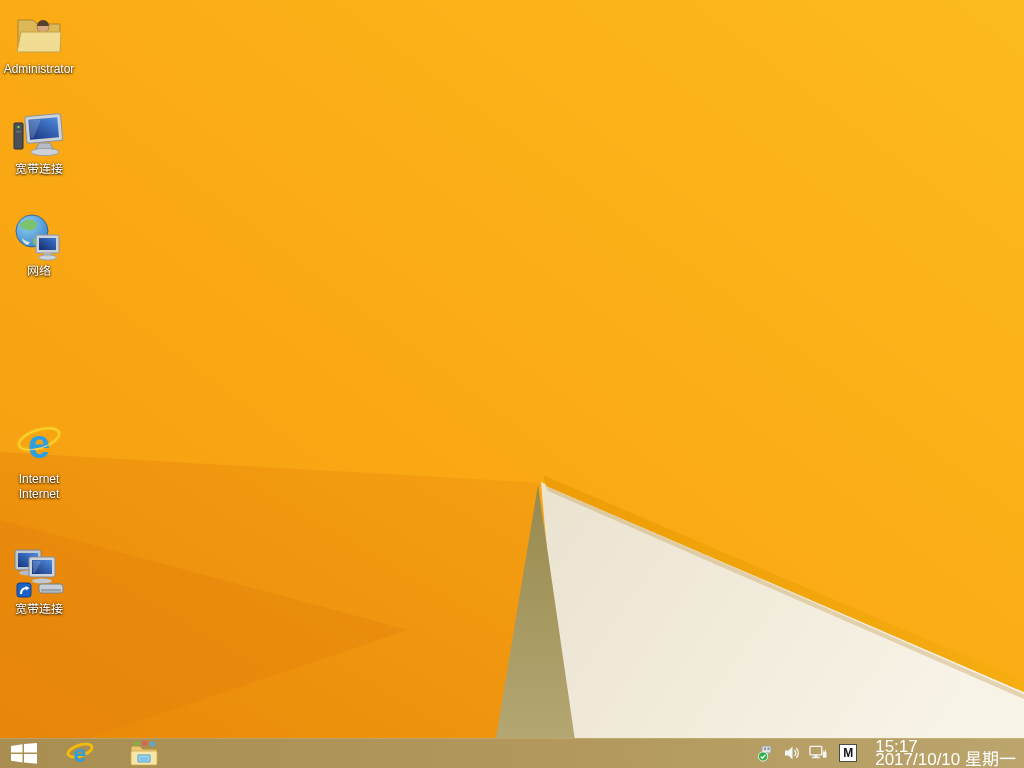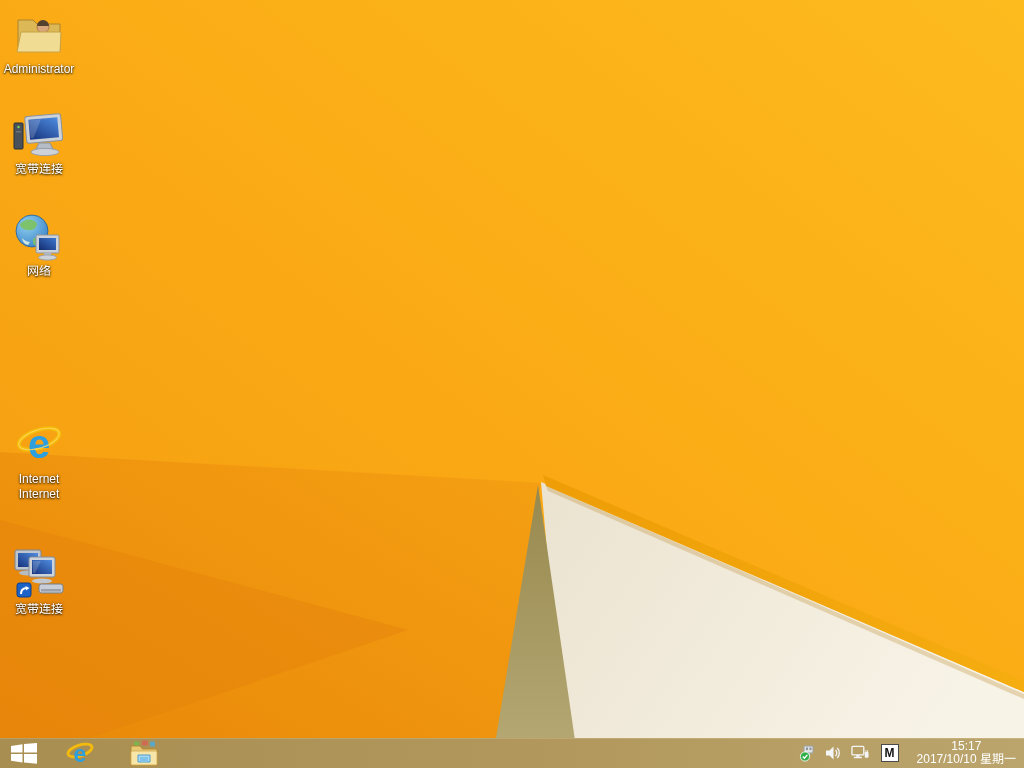--- a/index.html
+++ b/index.html
@@ -20,21 +20,21 @@
   .tb-btn{height:30px;display:flex;align-items:center;justify-content:center;}
   .start-btn{width:48px;}
   .pin-btn{width:44px;}
   .pin-ie{margin-left:10px;}
   .pin-fe{margin-left:20px;}
   .tray{margin-left:auto;display:flex;align-items:center;gap:8px;padding-right:8px;height:30px;}
   .tray-ic{width:18px;height:18px;display:flex;align-items:center;justify-content:center;}
   .ime-box{width:16px;height:16px;background:#fff;border:1px solid #4a4a4a;
     display:flex;align-items:center;justify-content:center;
     font-size:12px;font-weight:bold;color:#111;line-height:16px;margin:0 4px;}
-  .clock{color:#fff;font-size:12px;line-height:13px;text-align:center;padding-left:6px;white-space:nowrap;}
+  .clock{color:#fff;font-size:17px;line-height:13px;text-align:left;padding-left:6px;white-space:nowrap;}
 </style>
 </head>
 <body>
 
 <div class="desktop">
 
   <div class="wallpaper">
     <svg width="1024" height="768" viewBox="0 0 1024 768" preserveAspectRatio="none">
       <defs>
         <linearGradient id="bg" x1="0" y1="1" x2="1" y2="0">

